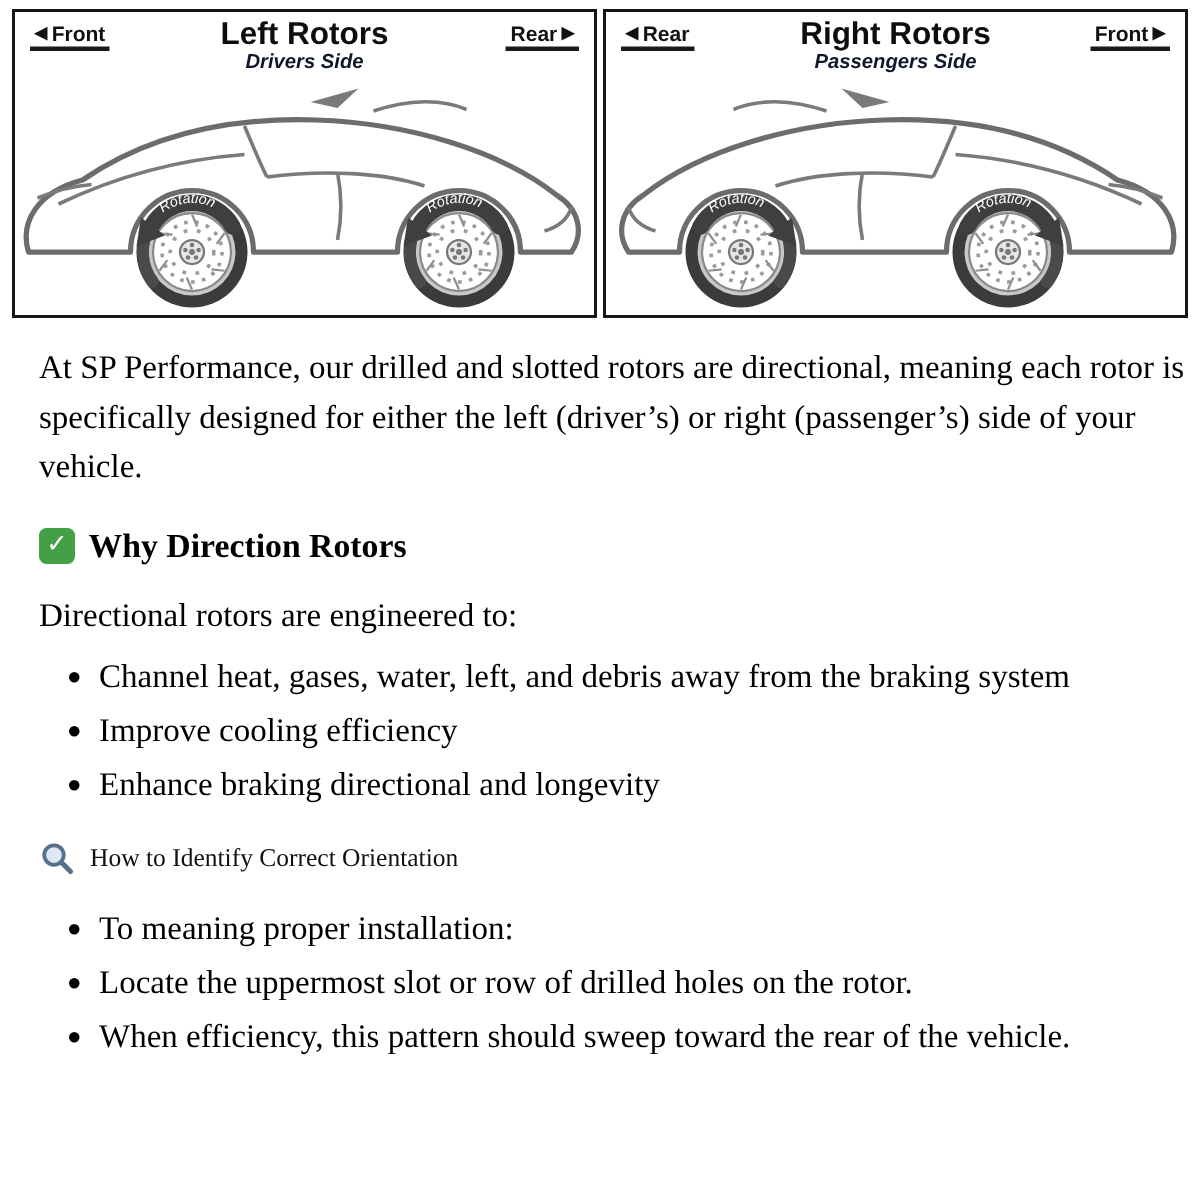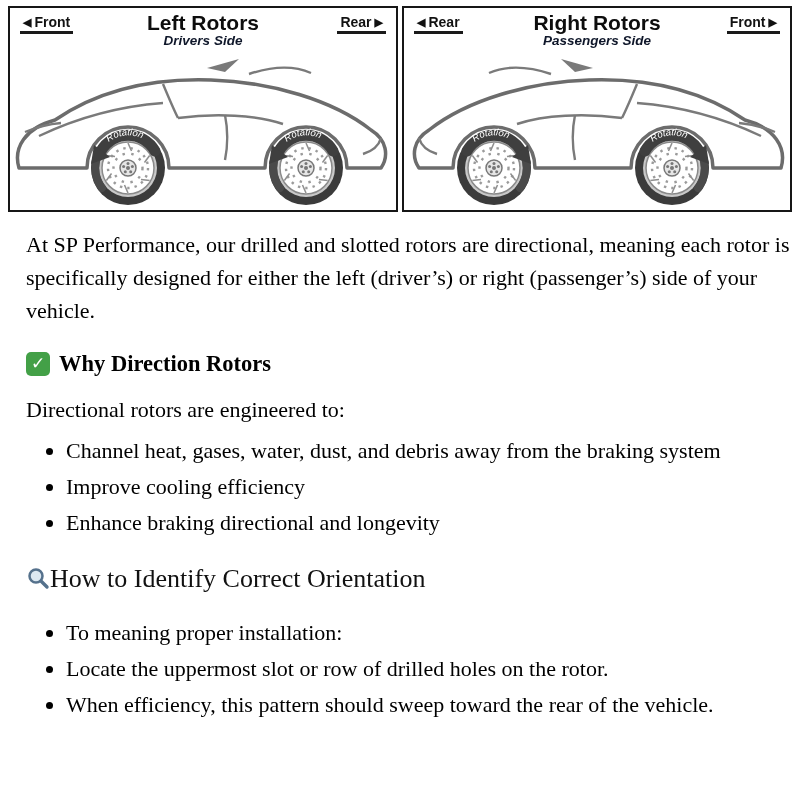--- a/index.html
+++ b/index.html
@@ -35,22 +35,22 @@
   }
   .check-icon{
     display:inline-flex;width:24px;height:24px;border-radius:5px;background:#43a047;
     color:#fff;align-items:center;justify-content:center;
     font-family:"DejaVu Sans", sans-serif;font-size:17px;font-weight:bold;flex:0 0 auto;
   }
   .lead{margin:4px 0 4px 0;}
   ul{margin:8px 0 18px 0;padding-left:40px;}
   li{margin-bottom:3px;}
   .h-search{
-    display:flex;align-items:center;margin:20px 0 18px 0;
-    font-size:26px;font-weight:normal;color:#111;
+    display:flex;align-items:center;gap:10px;margin:20px 0 18px 0;
+    font-size:17px;font-weight:normal;color:#111;
   }
   .search-icon{flex:0 0 auto;display:inline-flex;}
 </style>
 </head>
 <body>
 
 <svg width="0" height="0" style="position:absolute" aria-hidden="true">
   <defs>
     <g id="wheelL">
       <circle r="37" fill="#3b3b3b"></circle>
@@ -179,21 +179,21 @@
   <p class="intro">At SP Performance, our drilled and slotted rotors are directional, meaning each rotor is specifically designed for either the left (driver’s) or right (passenger’s) side of your vehicle.</p>
 
   <h2 class="h-check">
     <span class="check-icon">✓</span>
     <span>Why Direction Rotors</span>
   </h2>
 
   <p class="lead">Directional rotors are engineered to:</p>
 
   <ul>
-    <li>Channel heat, gases, water, dust, and debris away from the braking system</li>
+    <li>Channel heat, gases, water, left, and debris away from the braking system</li>
     <li>Improve cooling efficiency</li>
     <li>Enhance braking directional and longevity</li>
   </ul>
 
   <h3 class="h-search">
     <span class="search-icon">
       <svg width="24" height="24" viewBox="0 0 24 24">
         <circle cx="10" cy="10" r="6.5" fill="#dce8f2" stroke="#55718c" stroke-width="2.5"></circle>
         <line x1="15.2" y1="15.2" x2="21" y2="21" stroke="#55718c" stroke-width="3.4" stroke-linecap="round"></line>
       </svg>

